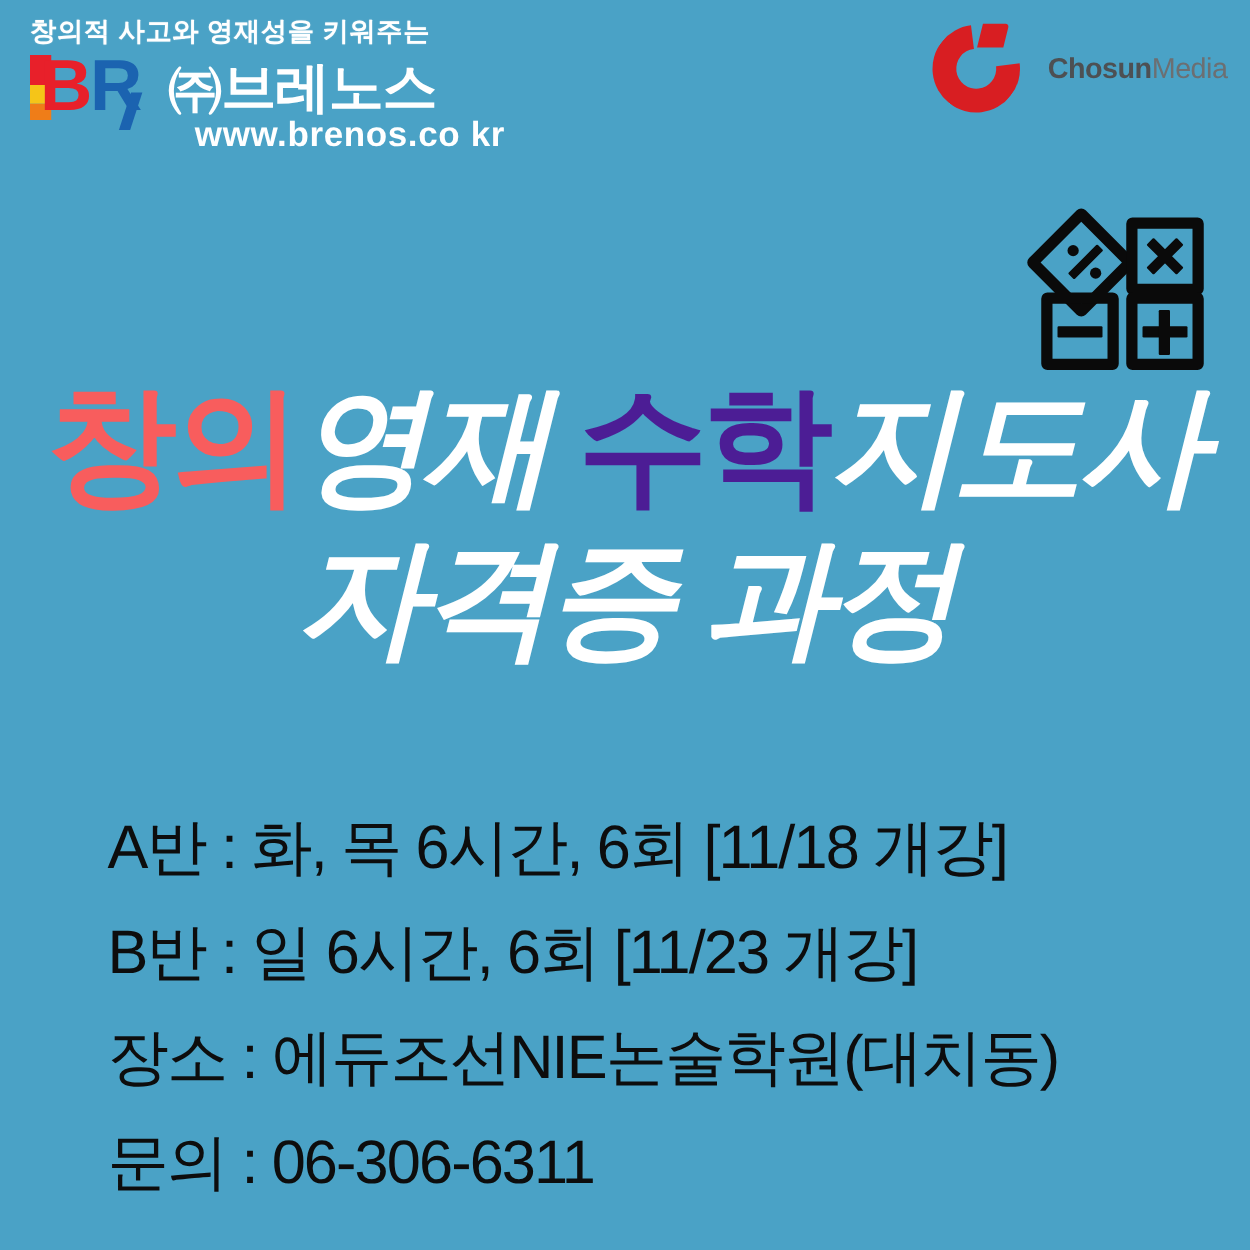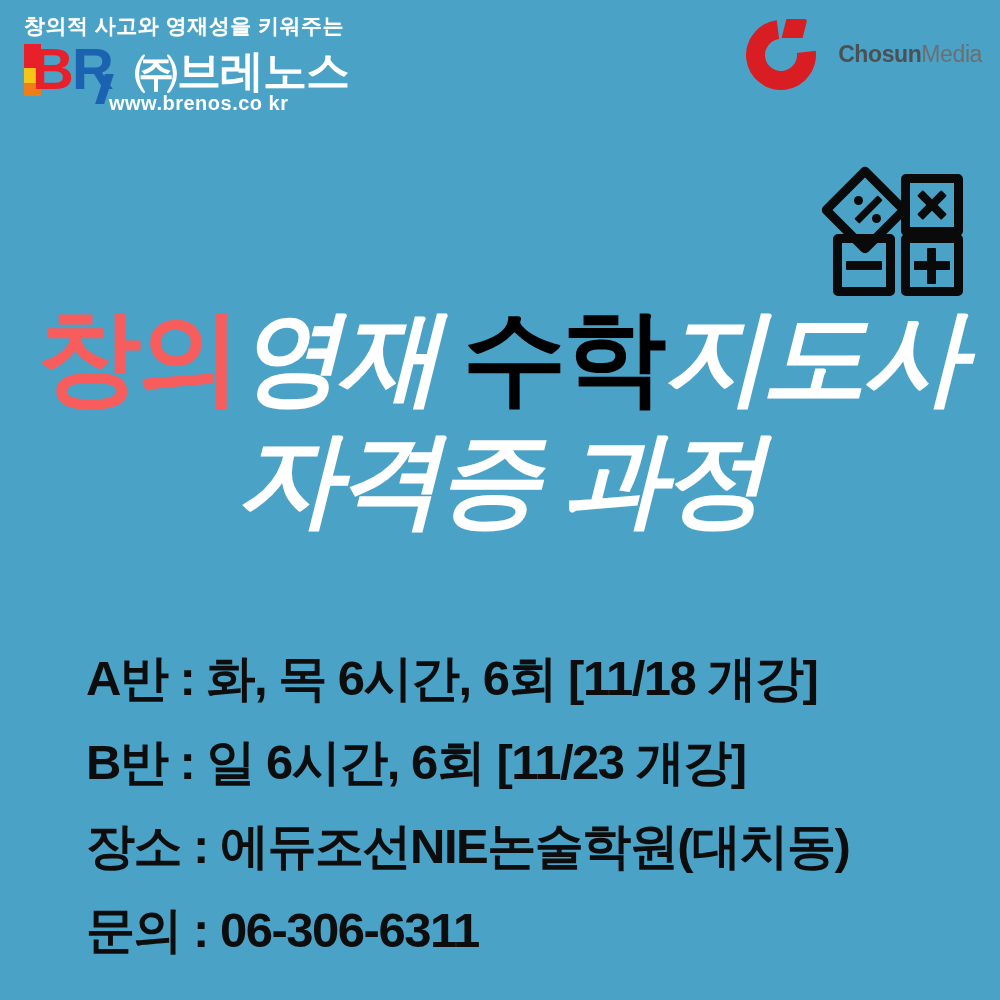--- a/index.html
+++ b/index.html
@@ -99,27 +99,28 @@
     font-size: 44px;
     font-weight: bold;
     color: #ffffff;
     line-height: 50px;
     letter-spacing: -1px;
     white-space: nowrap;
     margin-left: -2px;
     margin-top: 10px;
   }
   .brenos-url {
-    font-size: 20px;
+    font-size: 28px;
     font-weight: bold;
     color: #ffffff;
     letter-spacing: 0.5px;
     margin-left: 85px;
     margin-top: -4px;
     white-space: nowrap;
+    text-align: right;
   }
 
   
   .chosun-logo {
     position: absolute;
     right: 18px;
     top: 20px;
     display: flex;
     align-items: center;
     gap: 14px;
@@ -233,32 +234,32 @@
   }
   .headline-line {
     font-size: 104px;
     font-weight: bold;
     line-height: 122px;
     letter-spacing: -4px;
     white-space: nowrap;
   }
   .hl-red   { color: #f85d5d; }
   .hl-white { color: #ffffff; font-style: italic; }
-  .hl-green { color: #000000; }
+  .hl-green { color: #4c1d95; }
 
   
   .details {
     position: absolute;
     left: 86px;
     top: 636px;
     width: 880px;
   }
   .detail-line {
     font-size: 49px;
-    font-weight: bold;
+    font-weight: normal;
     color: #0d0d0d;
     line-height: 84px;
     letter-spacing: -1.5px;
     white-space: nowrap;
   }
 </style>
 </head>
 <body>
 
 <div class="poster">

